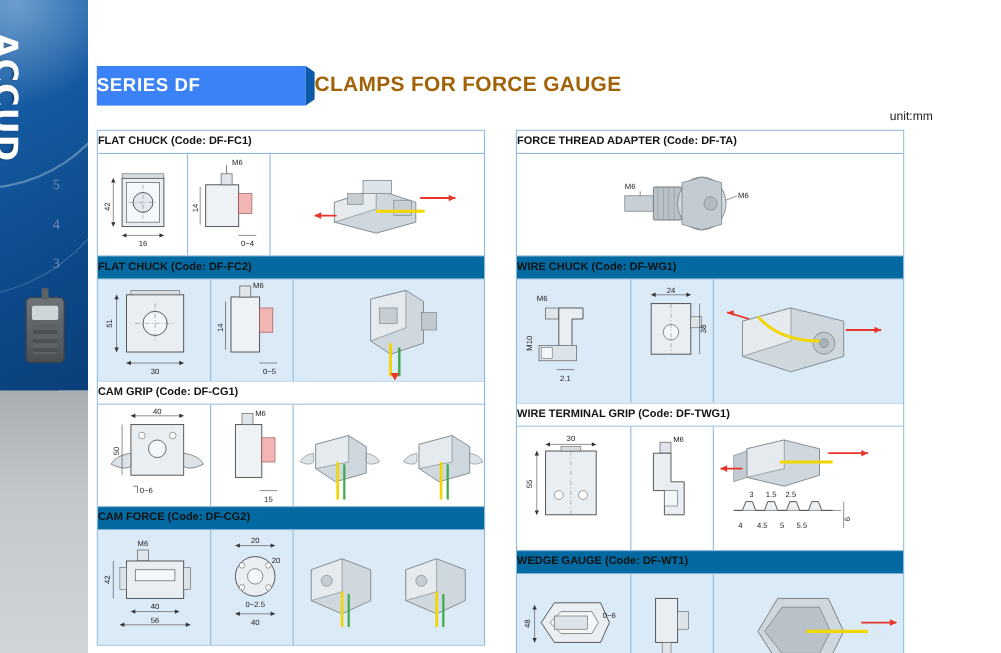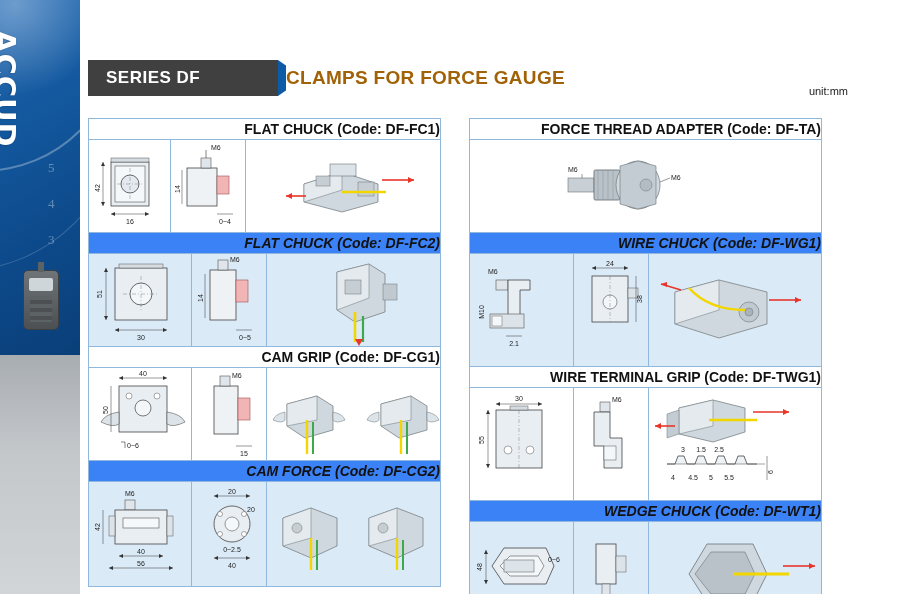--- a/index.html
+++ b/index.html
@@ -67,55 +67,55 @@
     border-radius:2px;
   }
   .gauge-icon .stem{
     position:absolute;left:14px;top:-9px;width:6px;height:10px;background:#5d6265;
   }
 
   
   .header{position:absolute;left:88px;top:60px;width:760px;height:36px;}
   .series-tag{
     position:absolute;left:0;top:0;width:190px;height:36px;
-    background:#404040;color:#fff;
+    background:#3b82f6;color:#fff;
     font-size:17px;font-weight:bold;letter-spacing:.5px;
-    display:flex;align-items:center;padding-left:18px;box-sizing:border-box;
+    display:flex;align-items:center;box-sizing:border-box;
   }
   .series-arrow{
     position:absolute;left:190px;top:0;width:0;height:0;
     border-top:18px solid transparent;border-bottom:18px solid transparent;
     border-left:26px solid #0d5aa7;
   }
   .series-arrow2{
     position:absolute;left:198px;top:0;width:0;height:0;
     border-top:18px solid transparent;border-bottom:18px solid transparent;
     border-left:26px solid #ffffff;
   }
   .main-title{
     position:absolute;left:198px;top:0;height:36px;display:flex;align-items:center;
     font-size:19px;font-weight:bold;color:#a16207;letter-spacing:.3px;
   }
   .unit-note{
-    position:absolute;left:88px;top:85px;width:760px;text-align:right;
+    position:absolute;left:88px;top:100px;width:760px;text-align:right;
     font-size:11px;color:#222;
   }
 
   
   .col{position:absolute;top:118px;width:353px;border:1px solid #8fb8dc;box-sizing:border-box;background:#fff;}
   .col-left{left:88px;}
   .col-right{left:469px;}
   .panel{border-bottom:1px solid #8fb8dc;}
   .panel:last-child{border-bottom:none;}
   .panel-title{
-    height:20px;line-height:20px;text-align:right;
-    font-size:14px;font-weight:bold;color:#111;
+    height:20px;line-height:20px;text-align:left;
+    font-size:10px;font-weight:bold;color:#111;
     border-bottom:1px solid #8fb8dc;background:#ffffff;
   }
-  .panel.alt .panel-title{background:#3b82f6;font-style:italic;}
+  .panel.alt .panel-title{background:#0369a1;}
   .panel-body{height:92px;display:flex;background:#ffffff;position:relative;}
   .panel.alt .panel-body{background:#dbeaf7;}
   .cell{position:relative;border-right:1px solid #8fb8dc;box-sizing:border-box;}
   .cell:last-child{border-right:none;}
 
   
   svg{display:block;}
   .dim{font-size:7px;fill:#222;font-family:"Liberation Sans",sans-serif;}
   .dimv{font-size:7px;fill:#222;font-family:"Liberation Sans",sans-serif;}
 </style>
@@ -489,21 +489,21 @@
           <text class="dim" x="62" y="92" text-anchor="middle">5</text>
           <text class="dim" x="80" y="92" text-anchor="middle">5.5</text>
           <text class="dimv" x="124" y="84" transform="rotate(-90 124 84)" text-anchor="middle">6</text>
           <line x1="118" y1="68" x2="118" y2="92" stroke="#333" stroke-width=".5"></line>
         </svg>
       </div>
     </div>
   </div>
 
   <div class="panel alt">
-    <div class="panel-title">WEDGE CHUCK (Code: DF-WT1)</div>
+    <div class="panel-title">WEDGE GAUGE (Code: DF-WT1)</div>
     <div class="panel-body" style="height:104px">
       <div class="cell" style="width:104px">
         <svg width="104" height="104" viewBox="0 0 104 104">
           <polygon points="22,44 34,26 76,26 84,44 76,62 34,62" fill="#e9eef2" stroke="#444" stroke-width=".8"></polygon>
           <polygon points="30,44 40,34 68,34 74,44 68,54 40,54" fill="#f3f7f9" stroke="#555" stroke-width=".6"></polygon>
           <rect x="34" y="38" width="30" height="12" fill="#dde4e9" stroke="#555" stroke-width=".5"></rect>
           <line x1="16" y1="28" x2="16" y2="62" stroke="#333" stroke-width=".5"></line>
           <path d="M16 28 l-2 4 h4z" fill="#333"></path>
             <path d="M16 62 l-2 -4 h4z" fill="#333"></path>
           <text class="dimv" x="12" y="45" transform="rotate(-90 12 45)" text-anchor="middle">48</text>

